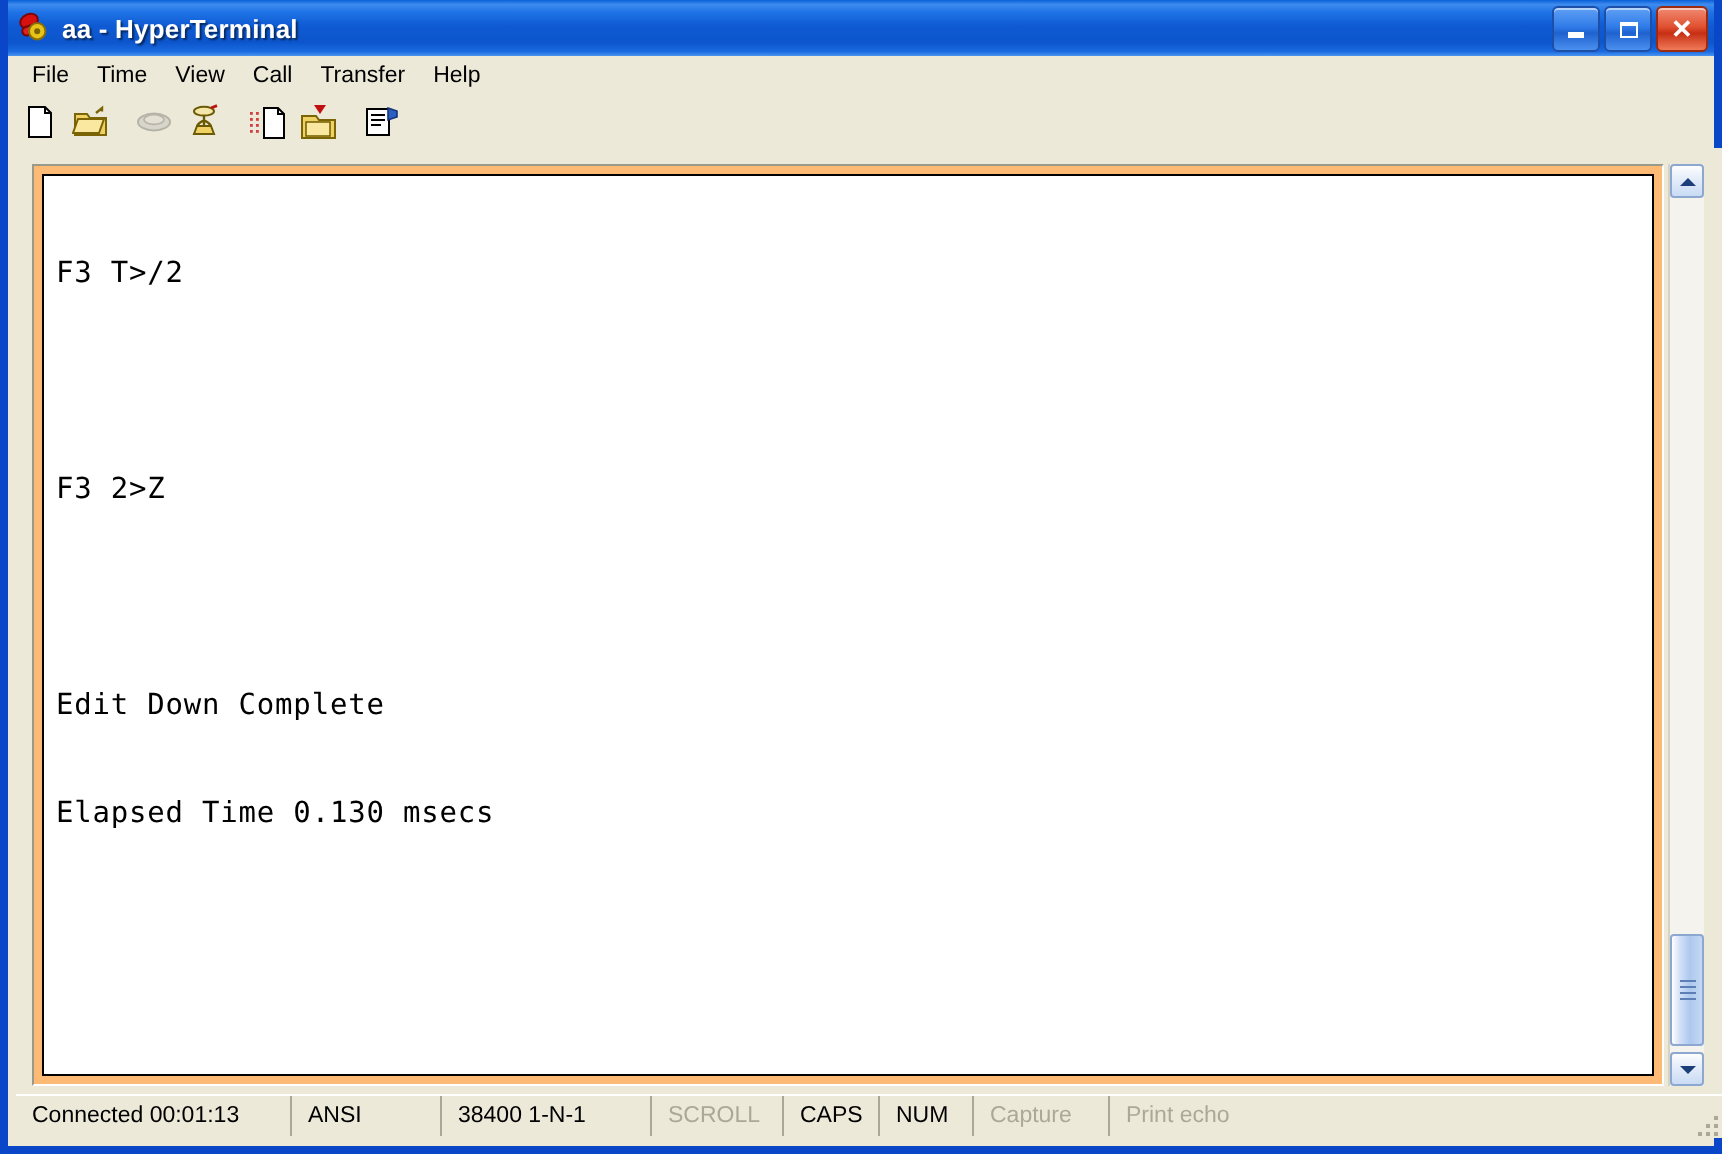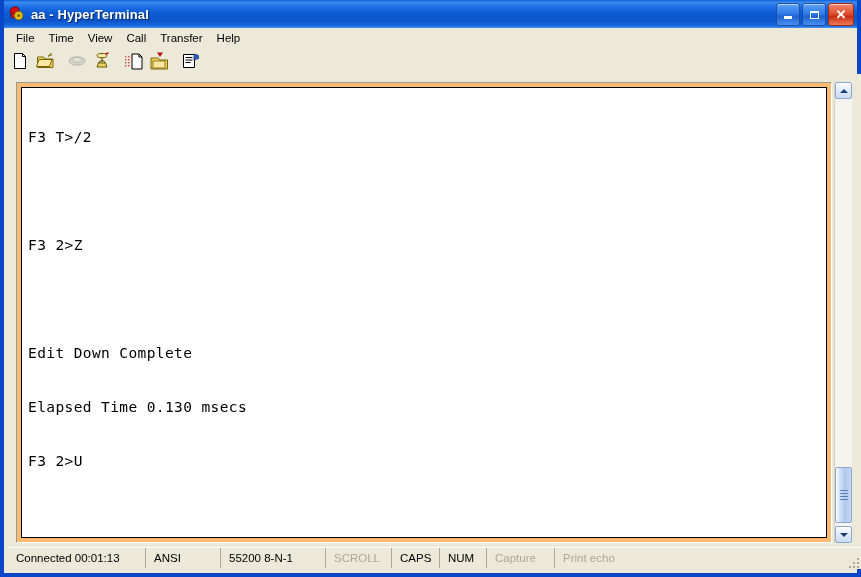--- a/index.html
+++ b/index.html
@@ -355,21 +355,20 @@
   <div class="client">
     <div class="term-outer">
       <div class="term-inner">
         <div class="term-text">
           <div class="term-line">F3 T&gt;/2</div>
           <div class="term-line"></div>
           <div class="term-line">F3 2&gt;Z</div>
           <div class="term-line"></div>
           <div class="term-line">Edit Down Complete</div>
           <div class="term-line">Elapsed Time 0.130 msecs</div>
-          <div class="term-line">F3 2&gt;U</div>
           <div class="term-line"></div>
           
           
           
           
           
         </div>
       </div>
     </div>
   </div>
@@ -387,21 +386,21 @@
         </div>
     </div>
     <div class="sb-btn sb-down">
       <div class="sb-arrow down"></div>
     </div>
   </div>
 
   <div class="statusbar">
     <div class="sb-cell" style="width:138px">Connected 00:01:13</div>
     <div class="sb-cell" style="width:75px">ANSI</div>
-    <div class="sb-cell" style="width:105px">55200 8-N-1</div>
+    <div class="sb-cell" style="width:105px">38400 1-N-1</div>
     <div class="sb-cell dim" style="width:66px">SCROLL</div>
     <div class="sb-cell" style="width:48px">CAPS</div>
     <div class="sb-cell" style="width:47px">NUM</div>
     <div class="sb-cell dim" style="width:68px">Capture</div>
     <div class="sb-cell dim last">Print echo</div>
     <div class="grip">
       <i style="right:0;bottom:0"></i>
         <i style="right:4px;bottom:0"></i>
         <i style="right:8px;bottom:0"></i>
       <i style="right:0;bottom:4px"></i>

